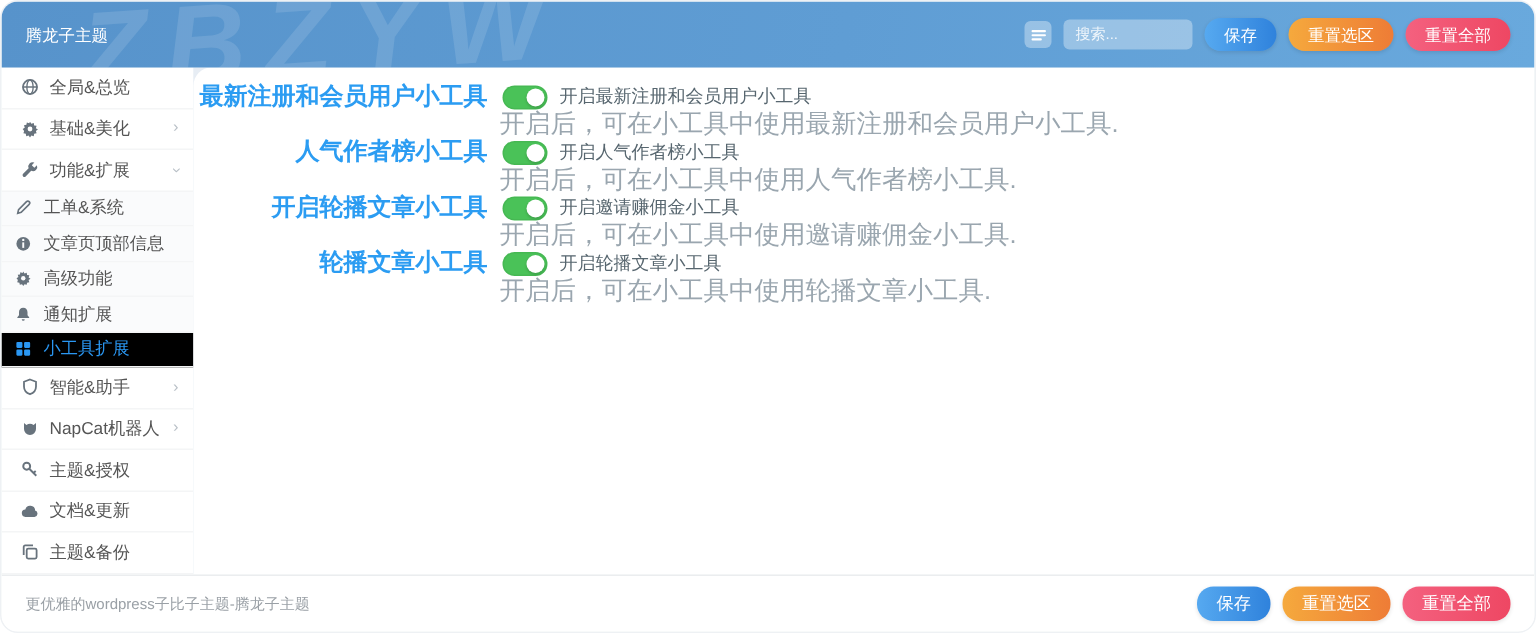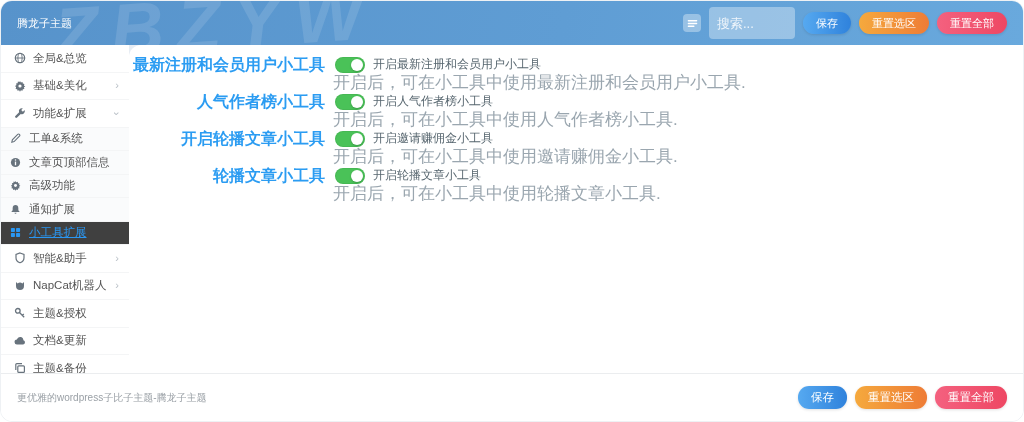--- a/index.html
+++ b/index.html
@@ -11,36 +11,36 @@
   .header { height:44px; flex-shrink:0; position:relative; overflow:hidden;
             background:linear-gradient(100deg,#5793cb 0%,#5f9dd4 55%,#69a9dd 100%);
             display:flex; align-items:center; padding:0 16px; }
   .watermark { position:absolute; left:52px; top:-20px; font-size:74px; font-weight:900; font-style:italic;
                letter-spacing:12px; color:rgba(255,255,255,0.12); transform:rotate(-4deg);
                pointer-events:none; white-space:nowrap; }
   .title { color:#fff; font-size:11px; font-weight:400; z-index:1; }
   .header-right { margin-left:auto; display:flex; align-items:center; gap:8px; z-index:1; }
   .icon-btn { width:18px; height:18px; border:none; border-radius:4px; background:rgba(255,255,255,.35);
               display:flex; align-items:center; justify-content:center; cursor:pointer; flex-shrink:0; }
-  .search { width:86px; height:32px; border:none; border-radius:4px; background:rgba(255,255,255,.35);
-            padding:0 8px; font-size:13px; color:#fff; outline:none; }
+  .search { width:86px; height:20px; border:none; border-radius:4px; background:rgba(255,255,255,.35);
+            padding:0 8px; font-size:10px; color:#fff; outline:none; }
   .search::placeholder { color:rgba(255,255,255,.85); }
   .pill { height:22px; padding:0 13px; border:none; border-radius:11px; color:#fff; font-size:11px;
           cursor:pointer; box-shadow:0 1px 3px rgba(0,0,0,.12); white-space:nowrap; }
   .pill.blue   { background:linear-gradient(90deg,#56a9f0,#2f82dc); }
   .pill.orange { background:linear-gradient(90deg,#f5a93d,#ee7c36); }
   .pill.red    { background:linear-gradient(90deg,#f4617f,#ee4763); }
 
   
   .bodywrap { flex:1; display:flex; min-height:0; background:#e7edf4; }
   .sidebar { width:128px; flex-shrink:0; background:#fff; font-size:11.5px; color:#555; }
   .s-item { display:flex; align-items:center; gap:7px; padding:0 10px 0 12px; height:27.5px;
             border-bottom:1px solid #f4f5f6; cursor:pointer; }
   .s-item.sub { height:23.5px; padding-left:8px; background:#fafbfc; }
-  .s-item.active { background:#404040; color:#2a97f3;text-decoration:underline; }
+  .s-item.active { background:#000000; color:#2a97f3; }
   .s-ico { width:13px; height:13px; display:flex; align-items:center; justify-content:center;
            color:#68737d; flex-shrink:0; }
   .s-item.active .s-ico { color:#2a97f3; }
   .s-label { white-space:nowrap; overflow:hidden; }
   .chev { margin-left:auto; color:#b9c0c7; font-size:11px; line-height:1; }
   .chev.down { transform:rotate(90deg); }
 
   .mainwrap { flex:1; background:#e7edf4; min-width:0; }
   .content { background:#fff; height:100%; border-top-left-radius:12px; padding:11px 20px 0 0; }
 
@@ -52,21 +52,21 @@
   .toggle { width:30px; height:16px; border-radius:16px; background:#e2e5e8; position:relative;
             display:inline-block; cursor:pointer; flex-shrink:0; box-shadow:inset 0 0 0 1px rgba(0,0,0,.05); }
   .toggle[data-on="true"] { background:#4ac258; }
   .knob { position:absolute; width:12px; height:12px; top:2px; left:2px; border-radius:50%;
           background:#fff; box-shadow:0 1px 2px rgba(0,0,0,.2); }
   .toggle[data-on="true"] .knob { left:16px; }
   .desc { font-size:12px; color:#57666f; white-space:nowrap; }
   .hint { font-size:17px; color:#9aa6af; line-height:13px; margin:3px 0 4px -2px; white-space:nowrap; }
 
   
-  .footer { height:48px; flex-shrink:0; background:#fff; border-top:1px solid #ebedef;
+  .footer { height:38px; flex-shrink:0; background:#fff; border-top:1px solid #ebedef;
             display:flex; align-items:center; padding:0 16px; }
   .foot-text { font-size:10px; color:#9aa0a6; }
   .foot-btns { margin-left:auto; display:flex; gap:8px; }
   .footer .pill { height:23px; font-size:11.5px; }
 
   svg { display:block; }
 </style>
 </head>
 <body>
 

